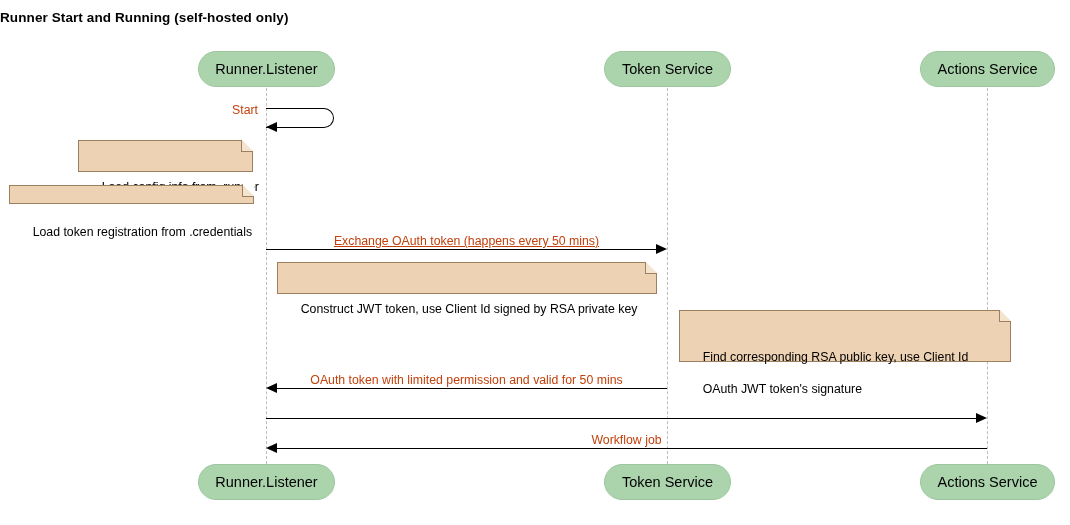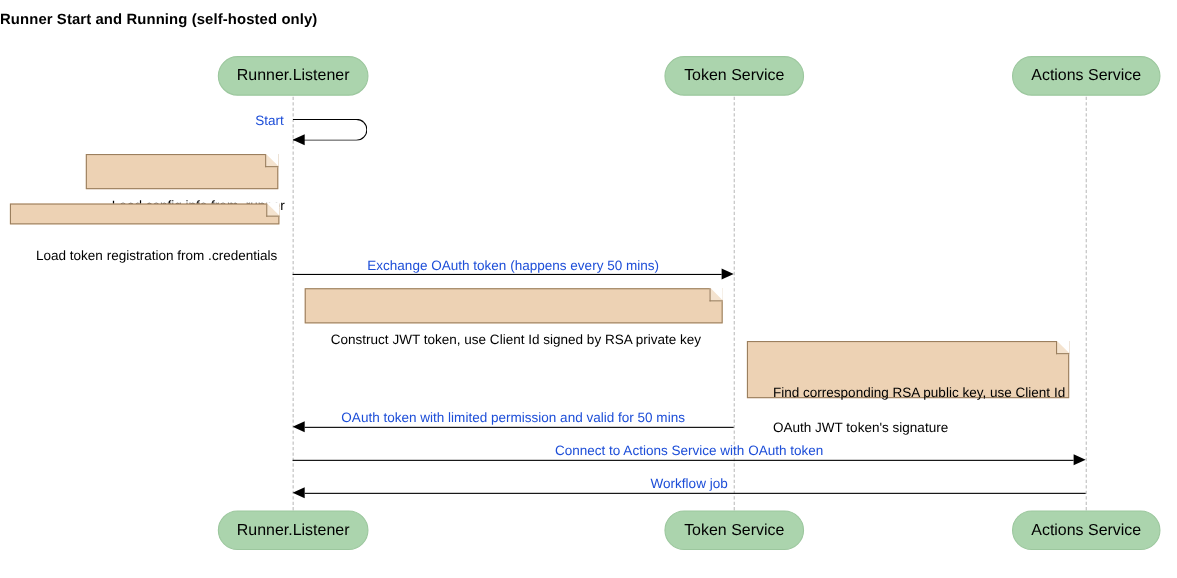--- a/index.html
+++ b/index.html
@@ -91,21 +91,21 @@
     border-left: 11px solid #000000;
   }
   .arrow-head.left {
     border-top: 5px solid transparent;
     border-bottom: 5px solid transparent;
     border-right: 11px solid #000000;
   }
   .msg-label {
     position: absolute;
     font-size: 12.3px;
-    color: #1d4ed8;
+    color: #c2410c;
     white-space: nowrap;
     text-align: center;
   }
   .selfloop {
     position: absolute;
     box-sizing: border-box;
     border: 1.3px solid #000000;
     border-left: none;
     border-top-right-radius: 12px;
     border-bottom-right-radius: 12px;
@@ -139,40 +139,39 @@
   <div class="note" style="left:78px; top:140px; width:175px; height:32px;">
     <span class="dogear"></span>
     <span>Load config info from .runner</span>
   </div>
 
   <div class="note" style="left:9px; top:185px; width:245px; height:19px;">
     <span class="dogear"></span>
     <span>Load token registration from .credentials</span>
   </div>
 
-  <div class="msg-label" style="left:266px; top:234px; width:401px;">Exchange OAuth token (happens every 50 mins)</div>
+  <div class="msg-label" style="left:266px; top:234px; width:401px;text-decoration:underline;">Exchange OAuth token (happens every 50 mins)</div>
   <div class="msg-line" style="left:266px; top:249px; width:390px;"></div>
   <div class="arrow-head right" style="left:656px; top:244px;"></div>
 
   <div class="note" style="left:277px; top:262px; width:380px; height:32px;">
     <span class="dogear"></span>
     <span>Construct JWT token, use Client Id signed by RSA private key</span>
   </div>
 
-  <div class="note" style="left:679px; top:310px; width:293px; height:52px;">
+  <div class="note" style="left:679px; top:310px; width:332px; height:52px;">
     <span class="dogear"></span>
     <span>Find corresponding RSA public key, use Client Id</span><br>
     <span>OAuth JWT token's signature</span>
   </div>
 
   <div class="msg-label" style="left:266px; top:373px; width:401px;">OAuth token with limited permission and valid for 50 mins</div>
   <div class="msg-line" style="left:277px; top:388px; width:390px;"></div>
   <div class="arrow-head left" style="left:266px; top:383px;"></div>
 
-  <div class="msg-label" style="left:266px; top:403px; width:721px;">Connect to Actions Service with OAuth token</div>
   <div class="msg-line" style="left:266px; top:418px; width:710px;"></div>
   <div class="arrow-head right" style="left:976px; top:413px;"></div>
 
   <div class="msg-label" style="left:266px; top:433px; width:721px;">Workflow job</div>
   <div class="msg-line" style="left:277px; top:448px; width:710px;"></div>
   <div class="arrow-head left" style="left:266px; top:443px;"></div>
 
   <div class="participant" style="left:198px; top:464px; width:137px;">
     <span>Runner.Listener</span>
   </div>

